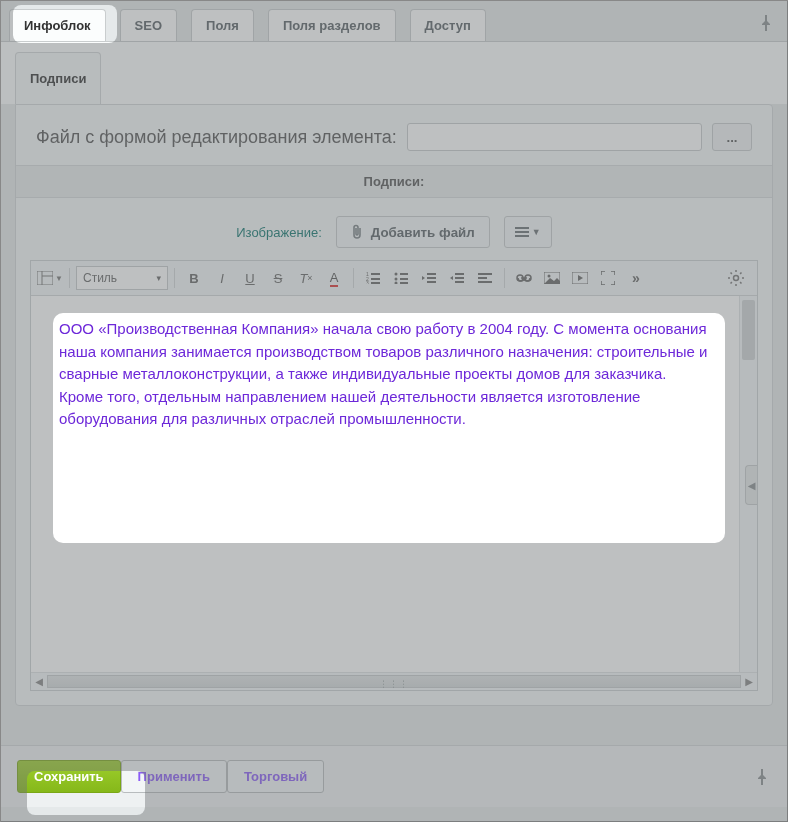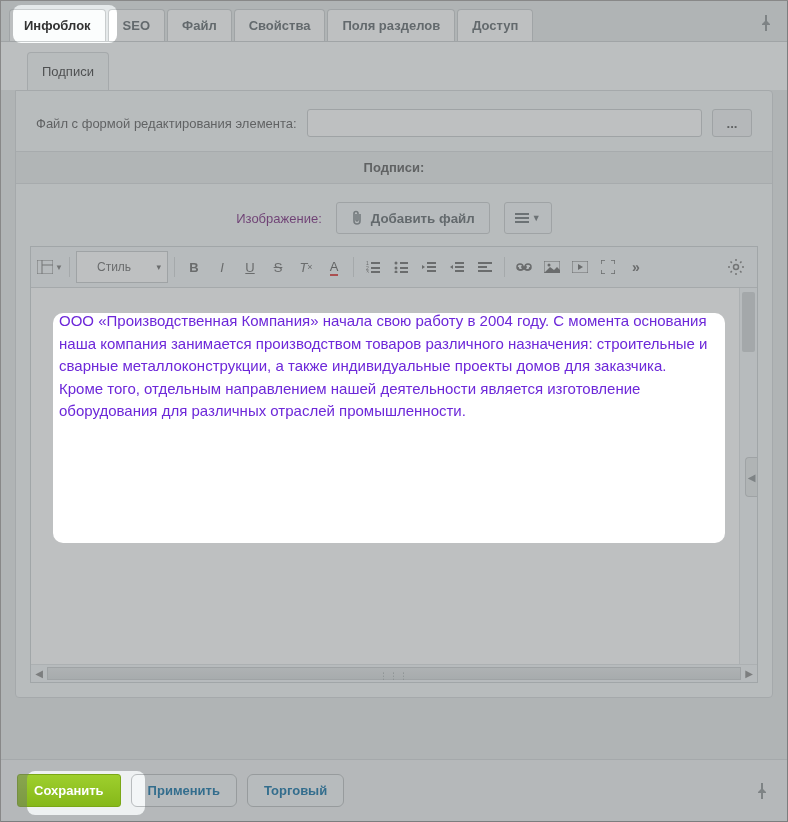--- a/index.html
+++ b/index.html
@@ -1,87 +1,86 @@
 <!DOCTYPE html>
 <html><head>
 <meta charset="utf-8">
 <style>
   * { box-sizing: border-box; }
   body { margin: 0; font-family: Arial, Helvetica, sans-serif; font-size: 13px; color: #333; background: #b8bcbe; }
   .page { width: 788px; height: 822px; background: #e5e9ea; position: relative; border: 1px solid #888; }
 
   
-  .tab-row { display: flex; align-items: flex-end; padding: 8px 16px 0 8px; gap: 2px; position: relative; }
+  .tab-row { display: flex; align-items: flex-end; padding: 8px 16px 0 8px; gap: 14px; position: relative; }
   .tab {
     padding: 8px 14px; background: #ffffff; border: 1px solid #c9cdce; border-bottom: none;
     border-radius: 4px 4px 0 0; color: #5a6266; font-weight: bold; cursor: pointer;
   }
   .tab.active { background: #fbfdfd; color: #333; }
   .pin { position: absolute; right: 14px; top: 14px; color: #888; font-size: 16px; }
 
   .tab-row2 { display: flex; align-items: flex-end; padding: 10px 14px 0 14px; gap: 6px; background: #fbfdfd; border-top: 1px solid #c9cdce; }
   .tab2 {
-    padding: 11px 14px; background: #eff2f3; border: 1px solid #d2d6d7; border-bottom: none;
-    border-radius: 4px 4px 0 0; color: #5a6266; font-weight: normal; cursor: pointer; margin-left: 12px;
+    padding: 18px 14px; background: #eff2f3; border: 1px solid #d2d6d7; border-bottom: none;
+    border-radius: 4px 4px 0 0; color: #5a6266; font-weight: bold; cursor: pointer;
   }
   .tab2.active { background: #f4f7f8; color: #333; }
 
   .inner-panel { margin: 0 14px 0 14px; background: #f4f7f8; border: 1px solid #d2d6d7; border-radius: 0 4px 4px 4px; padding: 14px 0; }
 
   .form-row { display: flex; align-items: center; padding: 4px 20px 14px 20px; gap: 10px; }
-  .form-row label.lbl { flex: none; color: #555; font-size: 13px; }
+  .form-row label.lbl { flex: none; color: #555; font-size: 18px; }
   .text-input { flex: 1; height: 28px; border: 1px solid #c7cbcc; background: #fff; border-radius: 3px; padding: 0 6px; }
   .browse-btn { width: 40px; height: 28px; border: 1px solid #c7cbcc; background: #eef1f2; border-radius: 3px; color: #555; font-weight: bold; cursor: pointer; }
 
   .section-head { background: #e7ebec; border-top: 1px solid #d5d9da; border-bottom: 1px solid #d5d9da; text-align: center; font-weight: bold; color: #555; padding: 8px 0; }
 
   .image-row { display: flex; align-items: center; justify-content: center; gap: 14px; padding: 18px 0 12px 0; }
   .addfile-btn { display: inline-flex; align-items: center; gap: 8px; height: 32px; padding: 0 14px; border: 1px solid #c7cbcc; background: #f3f6f7; border-radius: 3px; color: #5a6266; font-weight: bold; cursor: pointer; }
   .menu-btn { height: 32px; width: 48px; border: 1px solid #c7cbcc; background: #f3f6f7; border-radius: 3px; color: #5a6266; cursor: pointer; display:inline-flex; align-items:center; justify-content:center; gap:3px;}
 
   .radios { display: flex; justify-content: center; gap: 14px; padding: 2px 0 10px 0; font-size: 12px; color: #444; }
   .radios label { display: inline-flex; align-items: center; gap: 4px; cursor: pointer; }
 
   .editor-wrap { margin: 0 14px; border: 1px solid #cbd0d1; background: #fff; }
   .editor-toolbar { display: flex; align-items: center; gap: 2px; padding: 4px 6px; background: #f3f6f7; border-bottom: 1px solid #d2d6d7; position: relative; }
   .tb-btn { min-width: 26px; height: 26px; display: inline-flex; align-items: center; justify-content: center; color: #666; cursor: pointer; border-radius: 3px; font-size: 13px; }
   .tb-sep { width: 1px; height: 20px; background: #d2d6d7; margin: 0 4px; }
-  .style-select { width: 92px; height: 32px; border: 1px solid #c7cbcc; background: #fff; font-size: 12px; color:#666; padding-left:20px; display:inline-flex; align-items:center; justify-content:space-between; }
+  .style-select { width: 92px; height: 24px; border: 1px solid #c7cbcc; background: #fff; font-size: 12px; color:#666; padding-left:6px; display:inline-flex; align-items:center; justify-content:space-between; }
   .gear { position: absolute; right: 8px; color: #777; }
 
   .editor-area { position: relative; height: 376px; background:#f3f5f6; }
   .editor-content { position:absolute; inset:0 18px 0 0; background:#fff; padding: 22px 28px; font-size: 15px; line-height: 1.5; color: #6d28d9; overflow: hidden; }
   .vscroll { position:absolute; right:0; top:0; width:18px; height:100%; background:#f3f6f7; border-left:1px solid #dee2e3; }
   .vscroll .thumb { position:absolute; left:2px; right:2px; top:4px; height:60px; background:#cfd4d5; border-radius:2px; }
   .side-handle { position:absolute; right:0; top:45%; width:12px; height:40px; background:#e5e9ea; border:1px solid #c7cbcc; border-right:none; display:flex; align-items:center; justify-content:center; color:#8a9092; font-size:10px; border-radius:4px 0 0 4px;}
 
   .hscroll { height:18px; background:#f3f6f7; border-top:1px solid #dee2e3; position:relative; }
   .hscroll .thumb { position:absolute; left:16px; right:16px; top:2px; bottom:2px; background:linear-gradient(#e2e5e6,#d6dadb); border:1px solid #c7cbcc; }
   .hscroll .arrow { position:absolute; top:0; width:16px; height:100%; display:flex; align-items:center; justify-content:center; color:#888; font-size:10px; }
   .hscroll .arrow.left{left:0;} .hscroll .arrow.right{right:0;}
 
   
-  .footer { position: absolute; left: 0; right: 0; bottom: 0; padding: 14px 16px; background: #eef1f2; border-top: 1px solid #d2d6d7; display: flex; align-items: center; gap: 10px; }
+  .footer { position: absolute; left: 0; right: 0; bottom: 14px; padding: 14px 16px; background: #eef1f2; border-top: 1px solid #d2d6d7; display: flex; align-items: center; gap: 0; }
   .btn { padding: 8px 16px; border-radius: 3px; border: 1px solid #b8bcbe; font-weight: bold; cursor: pointer; font-size: 13px; }
   .btn-primary { background: linear-gradient(#9ecf2d,#86b81a); border-color: #7aa716; color: #fff; }
-  .btn-default { background: #f3f6f7; color: #0369a1; border-radius: 6px; }
+  .btn-default { background: #f3f6f7; color: #8b5cf6; }
   .footer-pin { position: absolute; right: 18px; color: #888; font-size: 16px; }
 
   svg { display:block; }
 </style>
 </head>
 <body>
 
 <div class="page">
 
   <div class="tab-row">
     <div class="tab active"><span>Инфоблок</span></div>
     <div class="tab"><span>SEO</span></div>
-    <div class="tab"><span>Файл</span></div>
-    <div class="tab"><span>Свойства</span></div>
+    <div class="tab"><span>Поля</span></div>
     <div class="tab"><span>Поля разделов</span></div>
     <div class="tab"><span>Доступ</span></div>
     <span class="pin">
       <svg width="14" height="16" viewBox="0 0 14 16">
           <path fill="#8a9092" d="M6 0h2v6l3 3v1H8v6H6v-6H3V9l3-3z"></path>
         </svg>
     </span>
   </div>
 
   <div class="tab-row2">
@@ -92,21 +91,21 @@
 
     <div class="form-row">
       <label class="lbl">Файл с формой редактирования элемента:</label>
       <input class="text-input" value="" style="">
       <button class="browse-btn">...</button>
     </div>
 
     <div class="section-head">Подписи:</div>
 
     <div class="image-row">
-      <span style="color:#701a75;">Изображение:</span>
+      <span style="color:#0f766e;">Изображение:</span>
       <button class="addfile-btn">
         <span>
           <svg width="12" height="16" viewBox="0 0 12 16">
               <path fill="none" stroke="#7a8286" stroke-width="1.6" d="M9 4v7a3 3 0 0 1-6 0V3.5a2 2 0 0 1 4 0V10a1 1 0 0 1-2 0V4"></path>
             </svg>
         </span>
         <span>Добавить файл</span>
       </button>
       <button class="menu-btn">
         <span>

